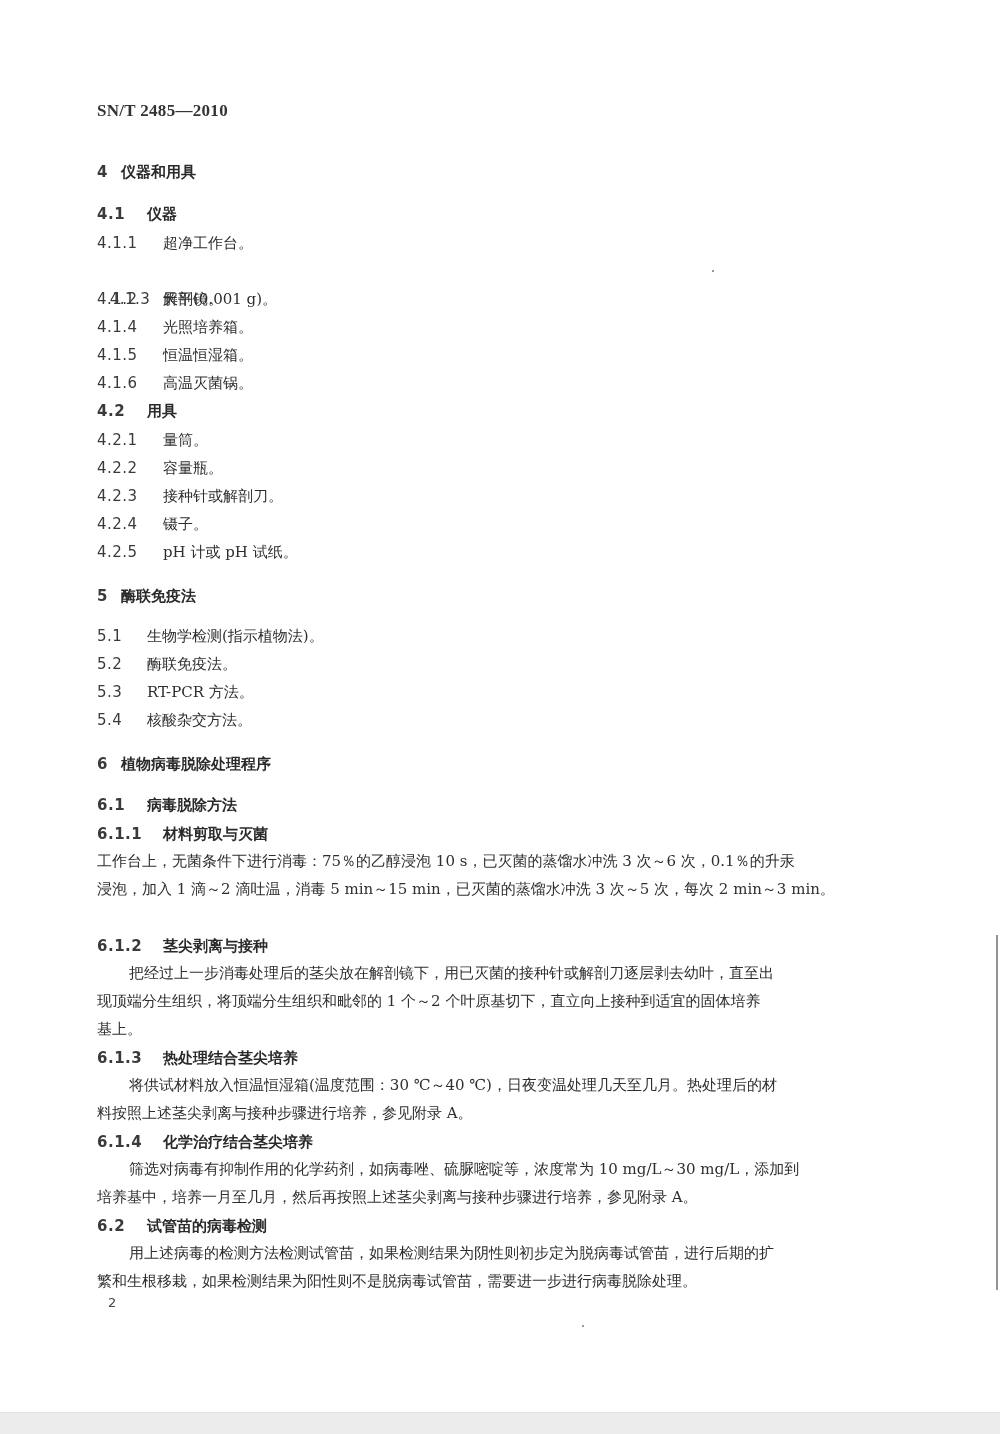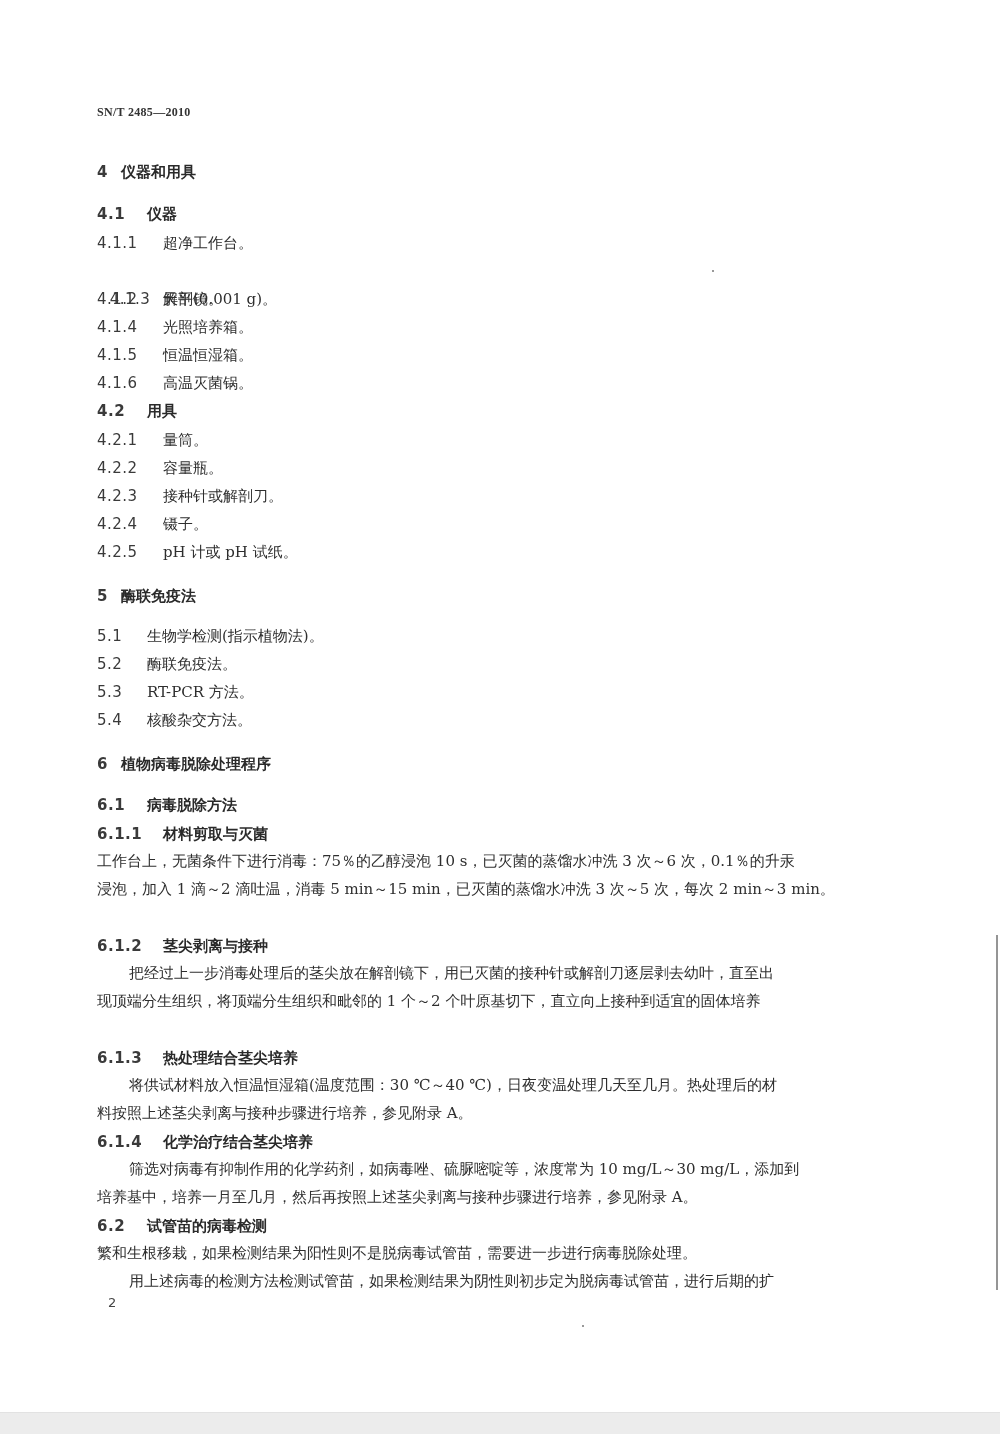--- a/index.html
+++ b/index.html
@@ -7,21 +7,21 @@
     width: 1000px; height: 1434px; position: relative; overflow: hidden;
     background: #ffffff;
     font-family: "DejaVu Serif", "Liberation Serif", serif;
     color: #2a2a2a;
   }
   .page { position: absolute; left: 0; top: 0; width: 1000px; height: 1412px; background: #fff; }
   .footer-bar { position: absolute; left: 0; top: 1412px; width: 1000px; height: 22px; background: #ececec; border-top: 1px solid #e2e2e2; }
   .edge-line { position: absolute; left: 996px; top: 935px; width: 2px; height: 355px; background: #7a7a7a; opacity: 0.8; }
 
   .std-code { position: absolute; left: 97px; top: 101px; font-family: "DejaVu Sans", "Liberation Sans", sans-serif; font-size: 16px; color: #333; letter-spacing: 0.3px; }
-  .std-code .sn { font-family: "Liberation Serif", "DejaVu Serif", serif; font-weight: bold; font-size: 12px; }
+  .std-code .sn { font-family: "Liberation Serif", "DejaVu Serif", serif; font-weight: bold; font-size: 17px; }
 
   .watermark { position: absolute; left: 203px; top: 122px; font-family: "DejaVu Sans", "Liberation Sans", sans-serif; font-weight: bold; font-size: 86px; color: #e6e6e6; letter-spacing: 2px; line-height: 1; z-index: 0; }
 
   .line { position: absolute; white-space: nowrap; font-size: 15px; color: #2e2e2e; z-index: 1; }
   .num { font-family: "DejaVu Sans", "Liberation Sans", sans-serif; font-size: 15px; color: #3a3a3a; display: inline-block; letter-spacing: 0.5px; }
   .h1 .txt, .h2 .txt, .h3 .txt { font-family: "DejaVu Sans", "Liberation Sans", sans-serif; font-weight: bold; color: #2a2a2a; }
   .h1 .num { width: 24px; font-weight: bold; }
   .h2 .num { width: 50px; font-weight: bold; }
   .h3 .num { width: 66px; font-weight: bold; }
   .item .num { width: 66px; }
@@ -89,20 +89,21 @@
     <span class="l">工作台上，无菌条件下进行消毒：75％的乙醇浸泡 10 s，已灭菌的蒸馏水冲洗 3 次～6 次，0.1％的升汞</span>
     <span class="l">浸泡，加入 1 滴～2 滴吐温，消毒 5 min～15 min，已灭菌的蒸馏水冲洗 3 次～5 次，每次 2 min～3 min。</span>
   </div>
 
   <div class="line h3" style="left:97px; top:937px;">
     <span class="num">6.1.2</span><span class="txt">茎尖剥离与接种</span>
   </div>
   <div class="para" style="top:959px;">
     <span class="l first">把经过上一步消毒处理后的茎尖放在解剖镜下，用已灭菌的接种针或解剖刀逐层剥去幼叶，直至出</span>
     <span class="l">现顶端分生组织，将顶端分生组织和毗邻的 1 个～2 个叶原基切下，直立向上接种到适宜的固体培养</span>
+    <span class="l">基上。</span>
   </div>
 
   <div class="line h3" style="left:97px; top:1049px;">
     <span class="num">6.1.3</span><span class="txt">热处理结合茎尖培养</span>
   </div>
   <div class="para" style="top:1071px;">
     <span class="l first">将供试材料放入恒温恒湿箱(温度范围：30 ℃～40 ℃)，日夜变温处理几天至几月。热处理后的材</span>
     <span class="l">料按照上述茎尖剥离与接种步骤进行培养，参见附录 A。</span>
   </div>
 
@@ -111,22 +112,22 @@
   </div>
   <div class="para" style="top:1155px;">
     <span class="l first">筛选对病毒有抑制作用的化学药剂，如病毒唑、硫脲嘧啶等，浓度常为 10 mg/L～30 mg/L，添加到</span>
     <span class="l">培养基中，培养一月至几月，然后再按照上述茎尖剥离与接种步骤进行培养，参见附录 A。</span>
   </div>
 
   <div class="line h2" style="left:97px; top:1217px;">
     <span class="num">6.2</span><span class="txt">试管苗的病毒检测</span>
   </div>
   <div class="para" style="top:1239px;">
+    <span class="l first">用上述病毒的检测方法检测试管苗，如果检测结果为阴性则初步定为脱病毒试管苗，进行后期的扩</span>
     <span class="l">繁和生根移栽，如果检测结果为阳性则不是脱病毒试管苗，需要进一步进行病毒脱除处理。</span>
-    <span class="l first">用上述病毒的检测方法检测试管苗，如果检测结果为阴性则初步定为脱病毒试管苗，进行后期的扩</span>
   </div>
 
   <div class="pagenum">2</div>
 
   <div class="dot" style="left:712px; top:270px;"></div>
   <div class="dot" style="left:628px; top:1080px;"></div>
   <div class="dot" style="left:582px; top:1325px;"></div>
 
   <div class="edge-line"></div>
 </div>

